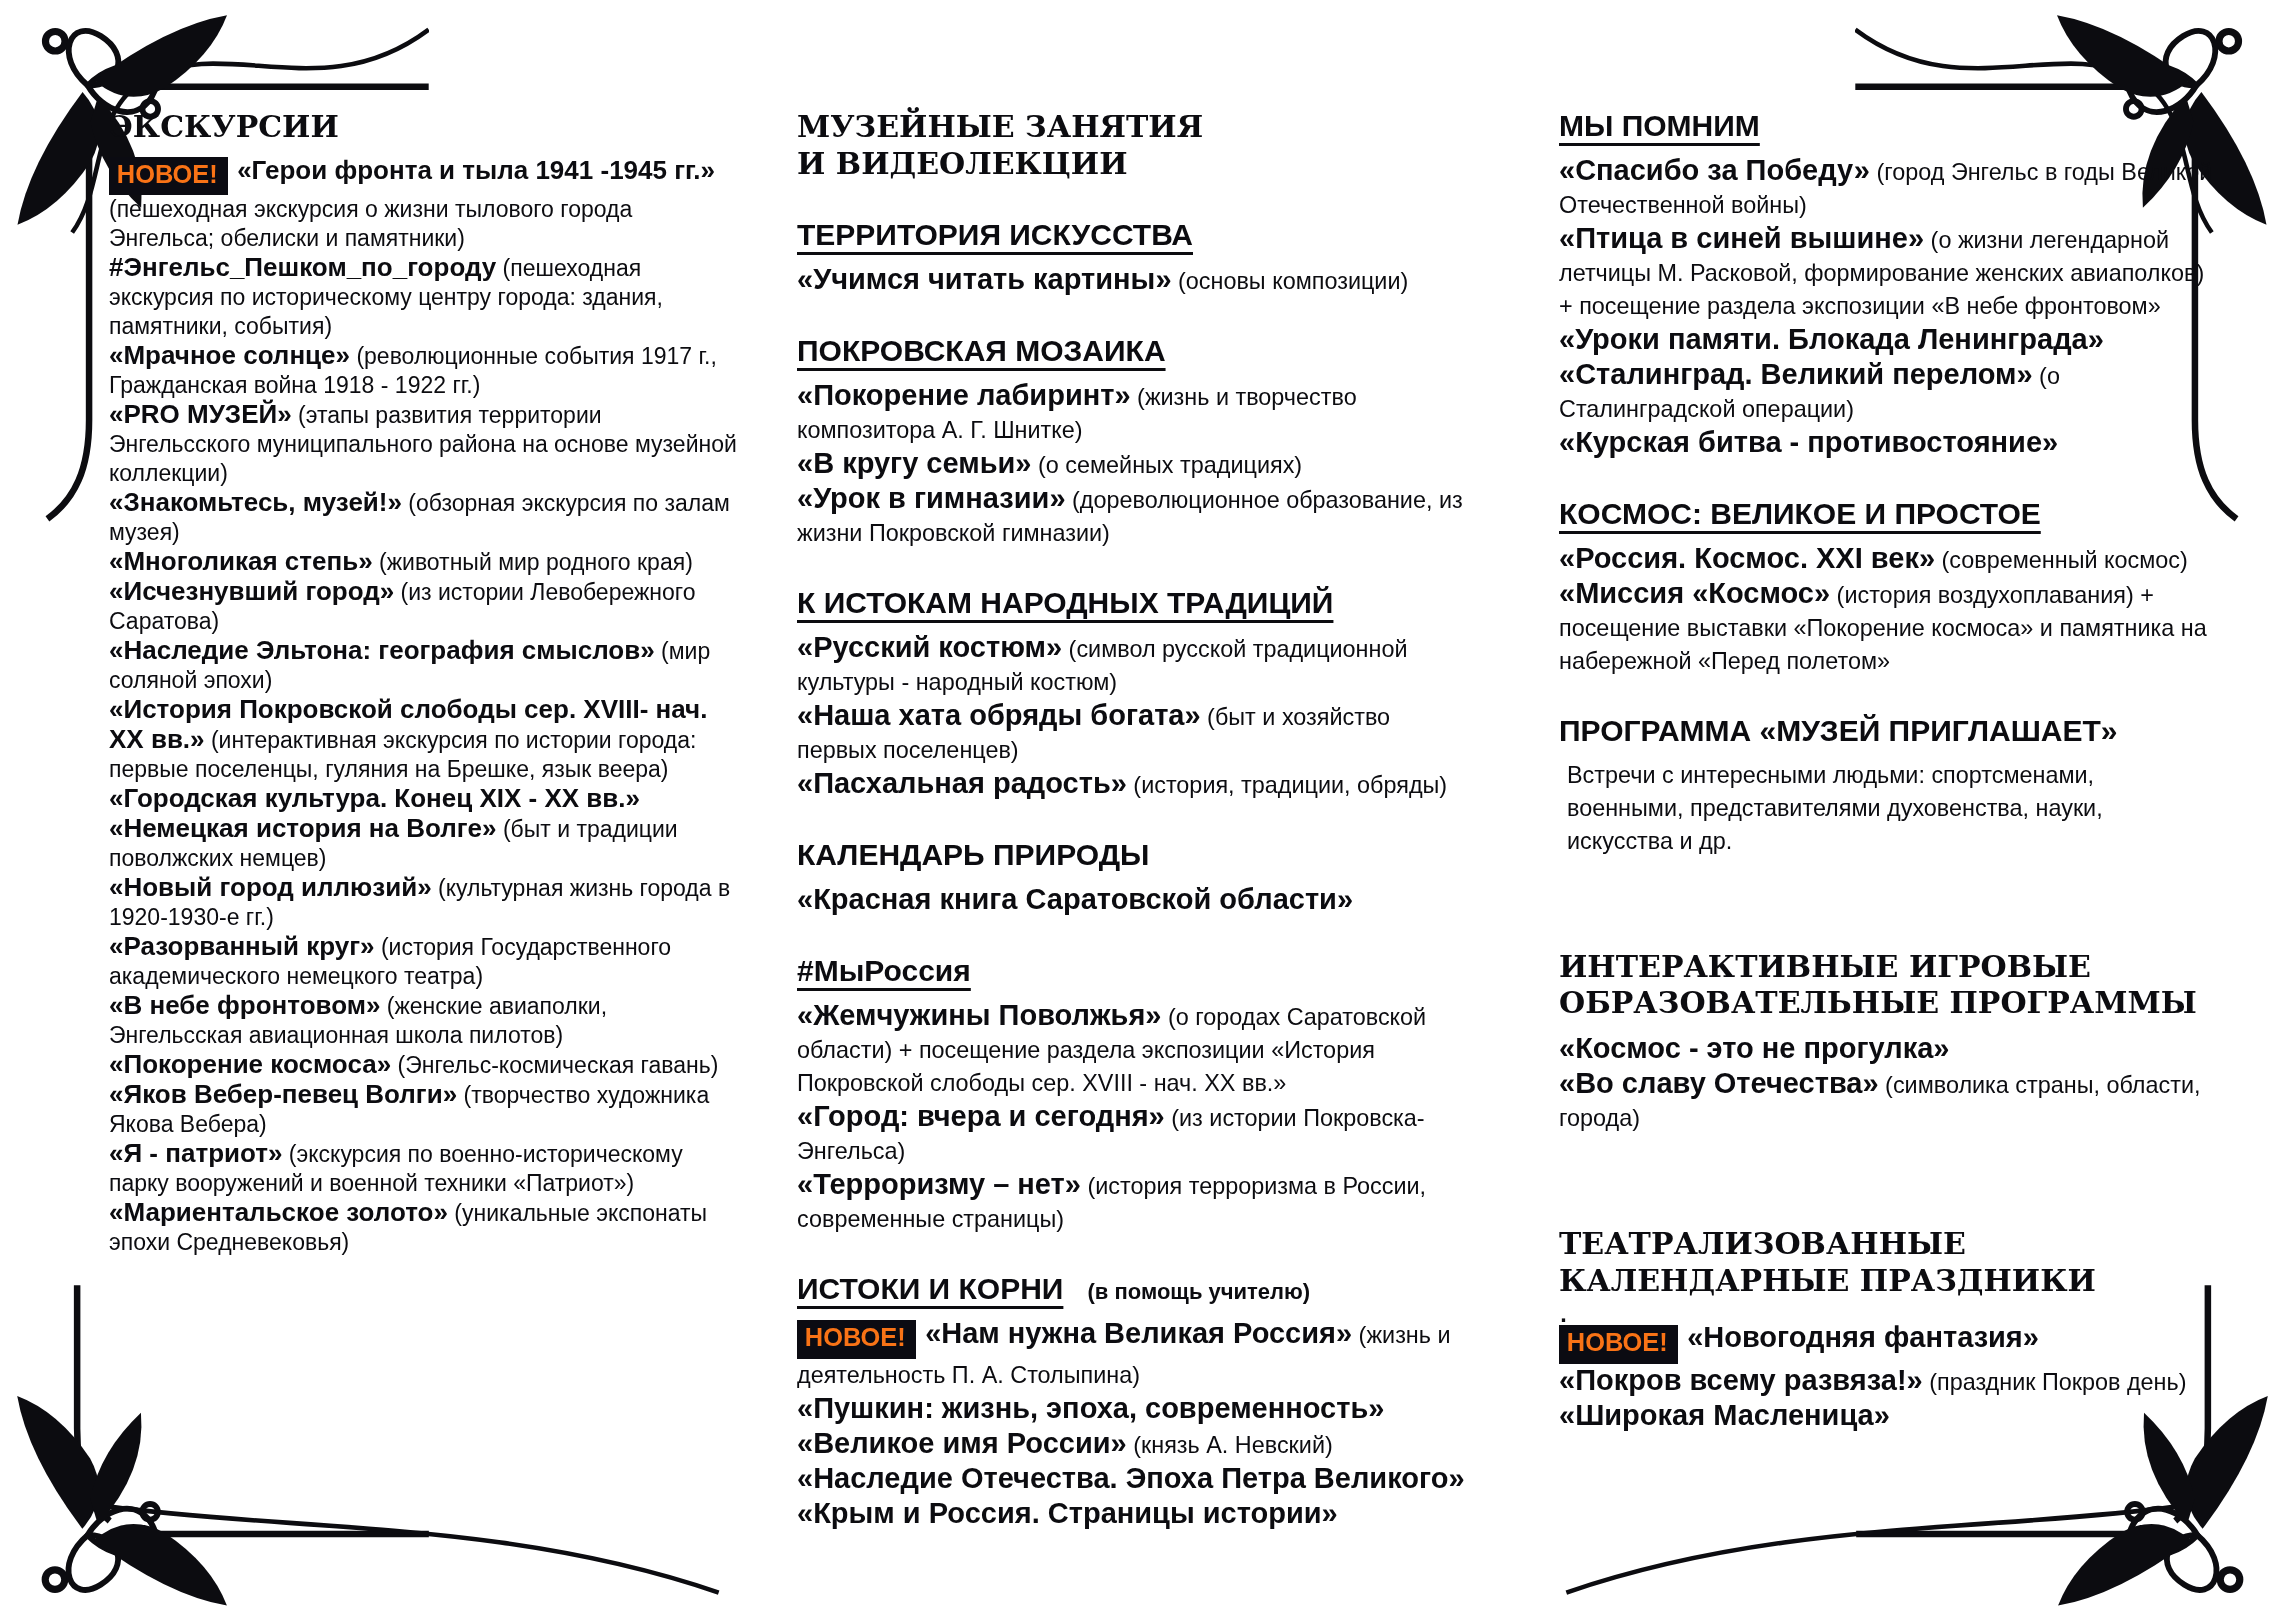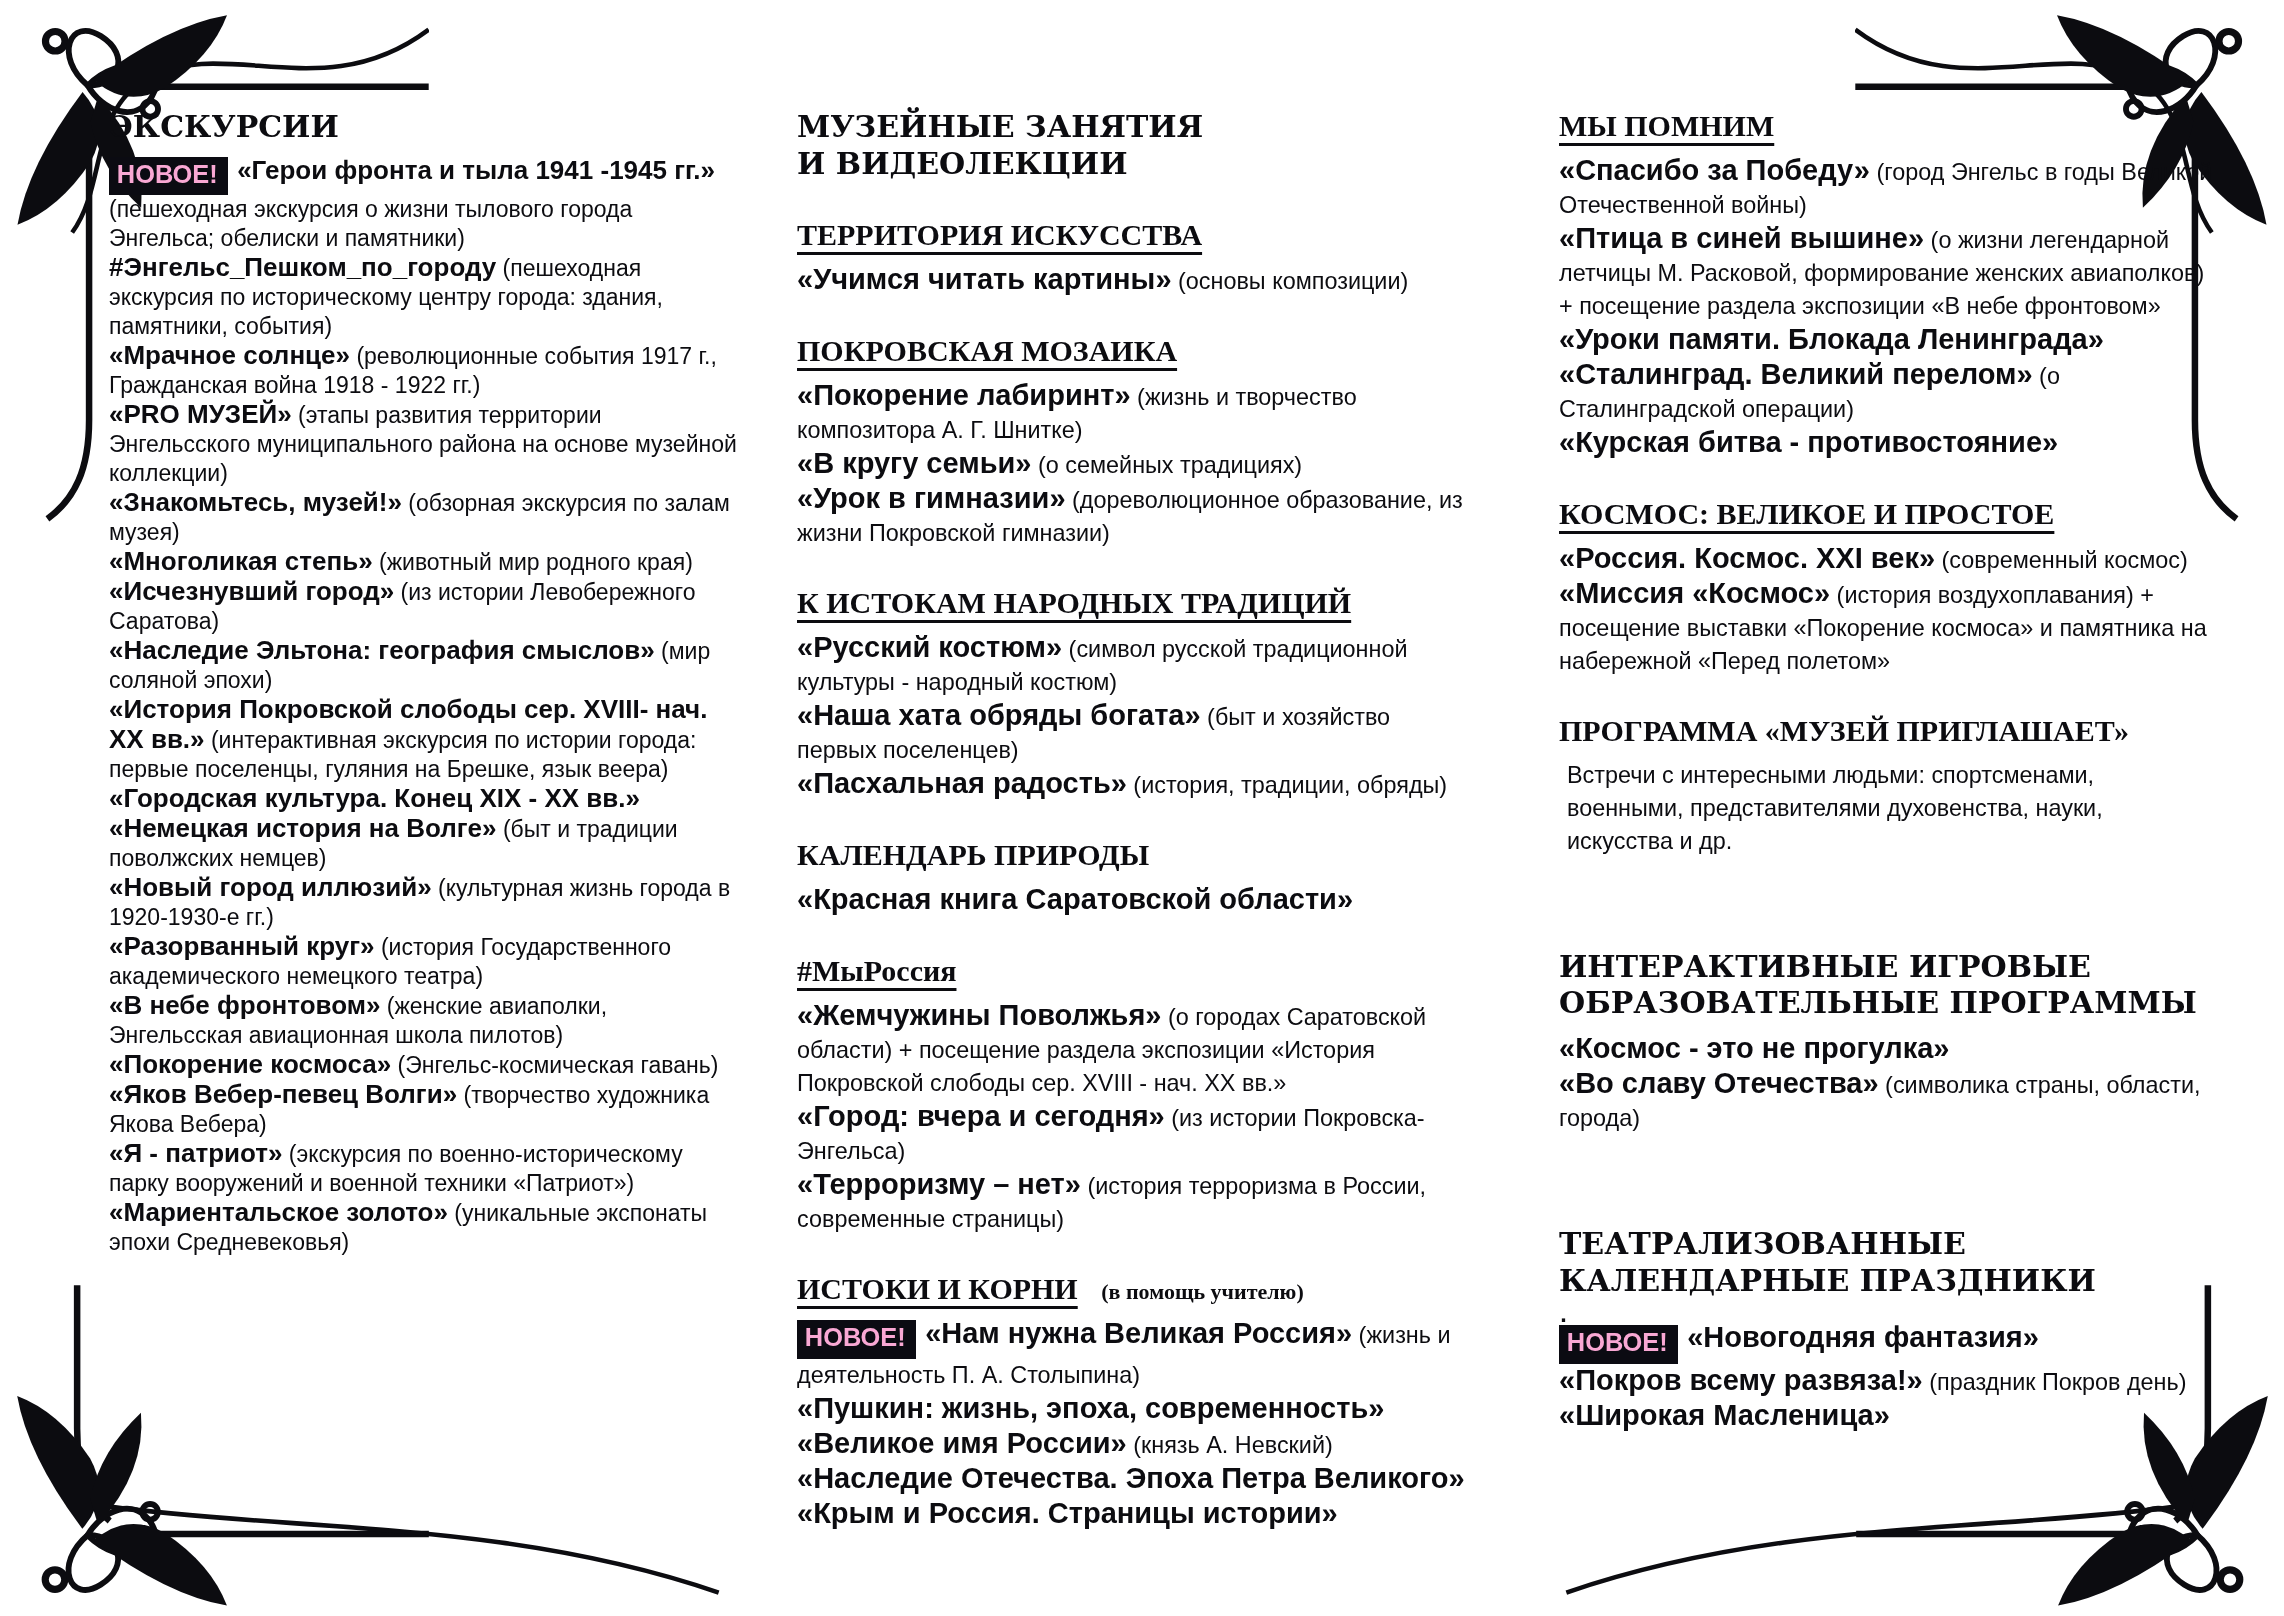--- a/index.html
+++ b/index.html
@@ -7,29 +7,29 @@
         font-family:"Liberation Sans","DejaVu Sans",sans-serif;color:#0c0c10;}
   .cols{position:absolute;left:109px;top:109px;display:flex;align-items:flex-start;}
   .col{flex:0 0 auto;}
   .col.c1{width:628px;}
   .col.c2{width:677px;margin-left:60px;}
   .col.c3{width:654px;margin-left:85px;}
   .block+.block{margin-top:36px;}
   .block.serif-sec{margin-top:91px;}
   .serif-title{font-family:"DejaVu Serif","Liberation Serif",serif;font-weight:700;
                font-size:30px;line-height:1.22;margin:0 0 10.4px 0;white-space:pre-line;letter-spacing:0;}
-  .sans-head{font-size:30px;font-weight:700;line-height:1.15;margin:0 0 10.4px 0;font-family:Liberation Serif, serif;}
+  .sans-head{font-size:30px;font-weight:700;line-height:1.15;margin:0 0 10.4px 0;}
   .sans-head .head-text.u{text-decoration:underline;text-decoration-thickness:2.6px;text-underline-offset:7.2px;}
   .head-suffix{font-size:22px;font-weight:700;margin-left:18px;}
   .item{margin:0;font-size:23px;line-height:29px;}
   .c2 .item,.c3 .item{line-height:33px;font-size:23.4px;}
   .ttl{font-weight:700;font-size:26px;}
   .c2 .ttl,.c3 .ttl{font-size:29px;}
   .lead{margin:8px;font-size:23.4px;line-height:33px;}
-  .badge{display:inline-block;background:#0b0b12;color:#f9a8d4;font-weight:700;
+  .badge{display:inline-block;background:#0b0b12;color:#f97316;font-weight:700;
          font-size:25.4px;line-height:1;padding:5.2px 10.4px 7.8px 7.8px;margin-right:9px;vertical-align:-3.9px;}
   .stray{font-weight:700;font-size:23.4px;line-height:9px;margin:3.9px 0 2.6px 1.3px;}
   .corner{position:absolute;pointer-events:none;}
   .corner.tl{left:11.7px;top:10.4px;}
   .corner.tr{right:11.7px;top:10.4px;transform:scaleX(-1);}
   .corner.bl{left:11.7px;top:1285px;}
   .corner.br{left:1524px;top:1285px;transform:scaleX(-1);}
 </style>
 </head>
 <body>

